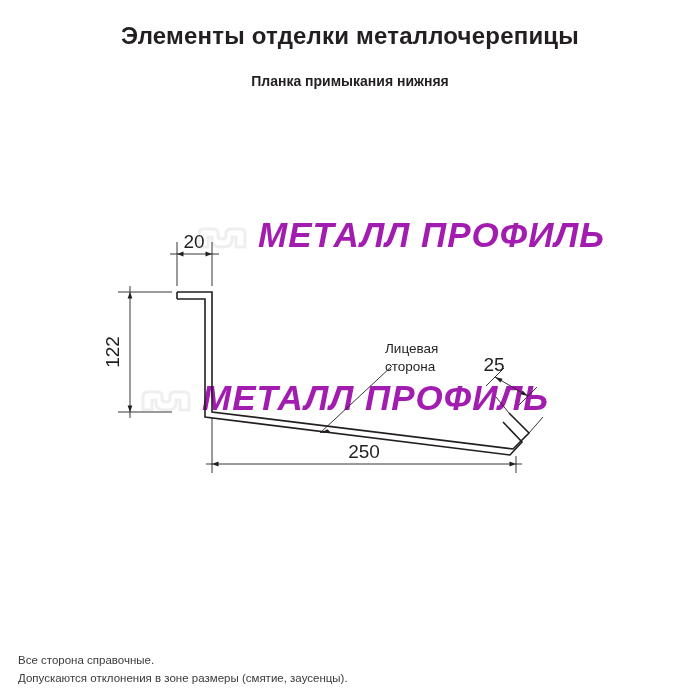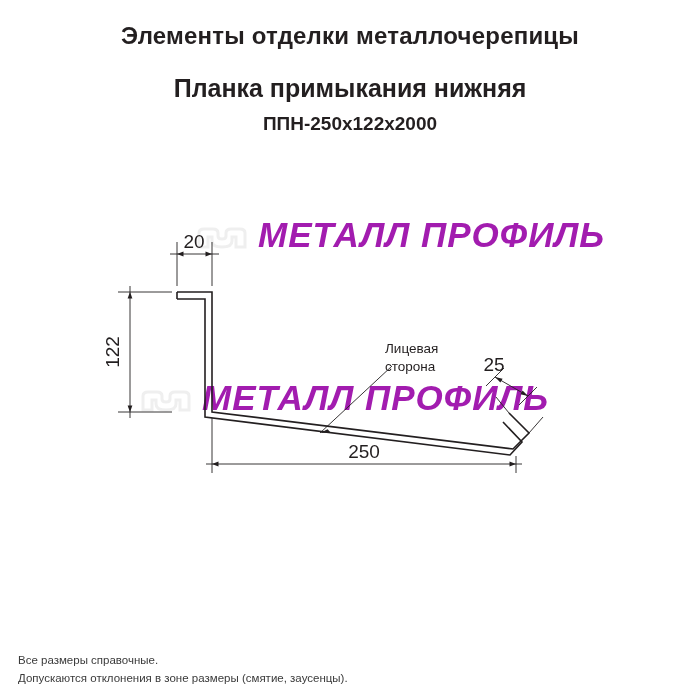--- a/index.html
+++ b/index.html
@@ -27,21 +27,21 @@
     width: 700px;
     text-align: center;
   }
   .title-main {
     font-size: 24px;
     font-weight: bold;
     letter-spacing: 0.2px;
     line-height: 1.2;
   }
   .title-sub {
-    font-size: 25px;
+    font-size: 14px;
     font-weight: bold;
     margin-top: 22px;
     line-height: 1.25;
   }
   .title-code {
     font-size: 19px;
     font-weight: bold;
     margin-top: 8px;
     line-height: 1.25;
   }
@@ -88,21 +88,20 @@
   .wm2 { left: 140px; top: 378px; }
 </style>
 </head>
 <body>
 
 <div class="page">
 
   <div class="titles">
     <div class="title-main">Элементы отделки металлочерепицы</div>
     <div class="title-sub">Планка примыкания нижняя</div>
-    <div class="title-code">ППН-250x122x2000</div>
   </div>
 
   <div class="wm wm1">
     <span class="wm-mark">
       <svg width="52" height="26" viewBox="0 0 52 26">
         <path d="M3 22 L3 8 Q3 4 8 4 L17 4 Q22 4 22 8 L22 11 Q22 14 26 14 Q30 14 30 11 L30 8 Q30 4 35 4 L44 4 Q49 4 49 8 L49 22 L40 22 L40 12 L36 12 L36 16 Q36 22 26 22 Q16 22 16 16 L16 12 L12 12 L12 22 Z" fill="none" stroke="#efefef" stroke-width="3"></path>
       </svg>
     </span><span>МЕТАЛЛ ПРОФИЛЬ</span>
   </div>
 
@@ -171,17 +170,17 @@
         <path d="M320 265 L392 198"></path>
         <path d="M320 265 L327.6 261.2 L330.6 264.6 Z" fill="#231f20" stroke="none"></path>
       </g>
       <text x="385" y="185" font-family="'Liberation Sans', sans-serif" font-size="13.5" fill="#231f20">Лицевая</text>
       <text x="385" y="203" font-family="'Liberation Sans', sans-serif" font-size="13.5" fill="#231f20">сторона</text>
 
     </svg>
   </div>
 
   <div class="footnotes">
-    <div>Все размеры справочные.</div>
+    <div>Все сторона справочные.</div>
     <div>Допускаются отклонения в зоне размеры (смятие, заусенцы).</div>
   </div>
 
 </div>
 
 </body></html>

